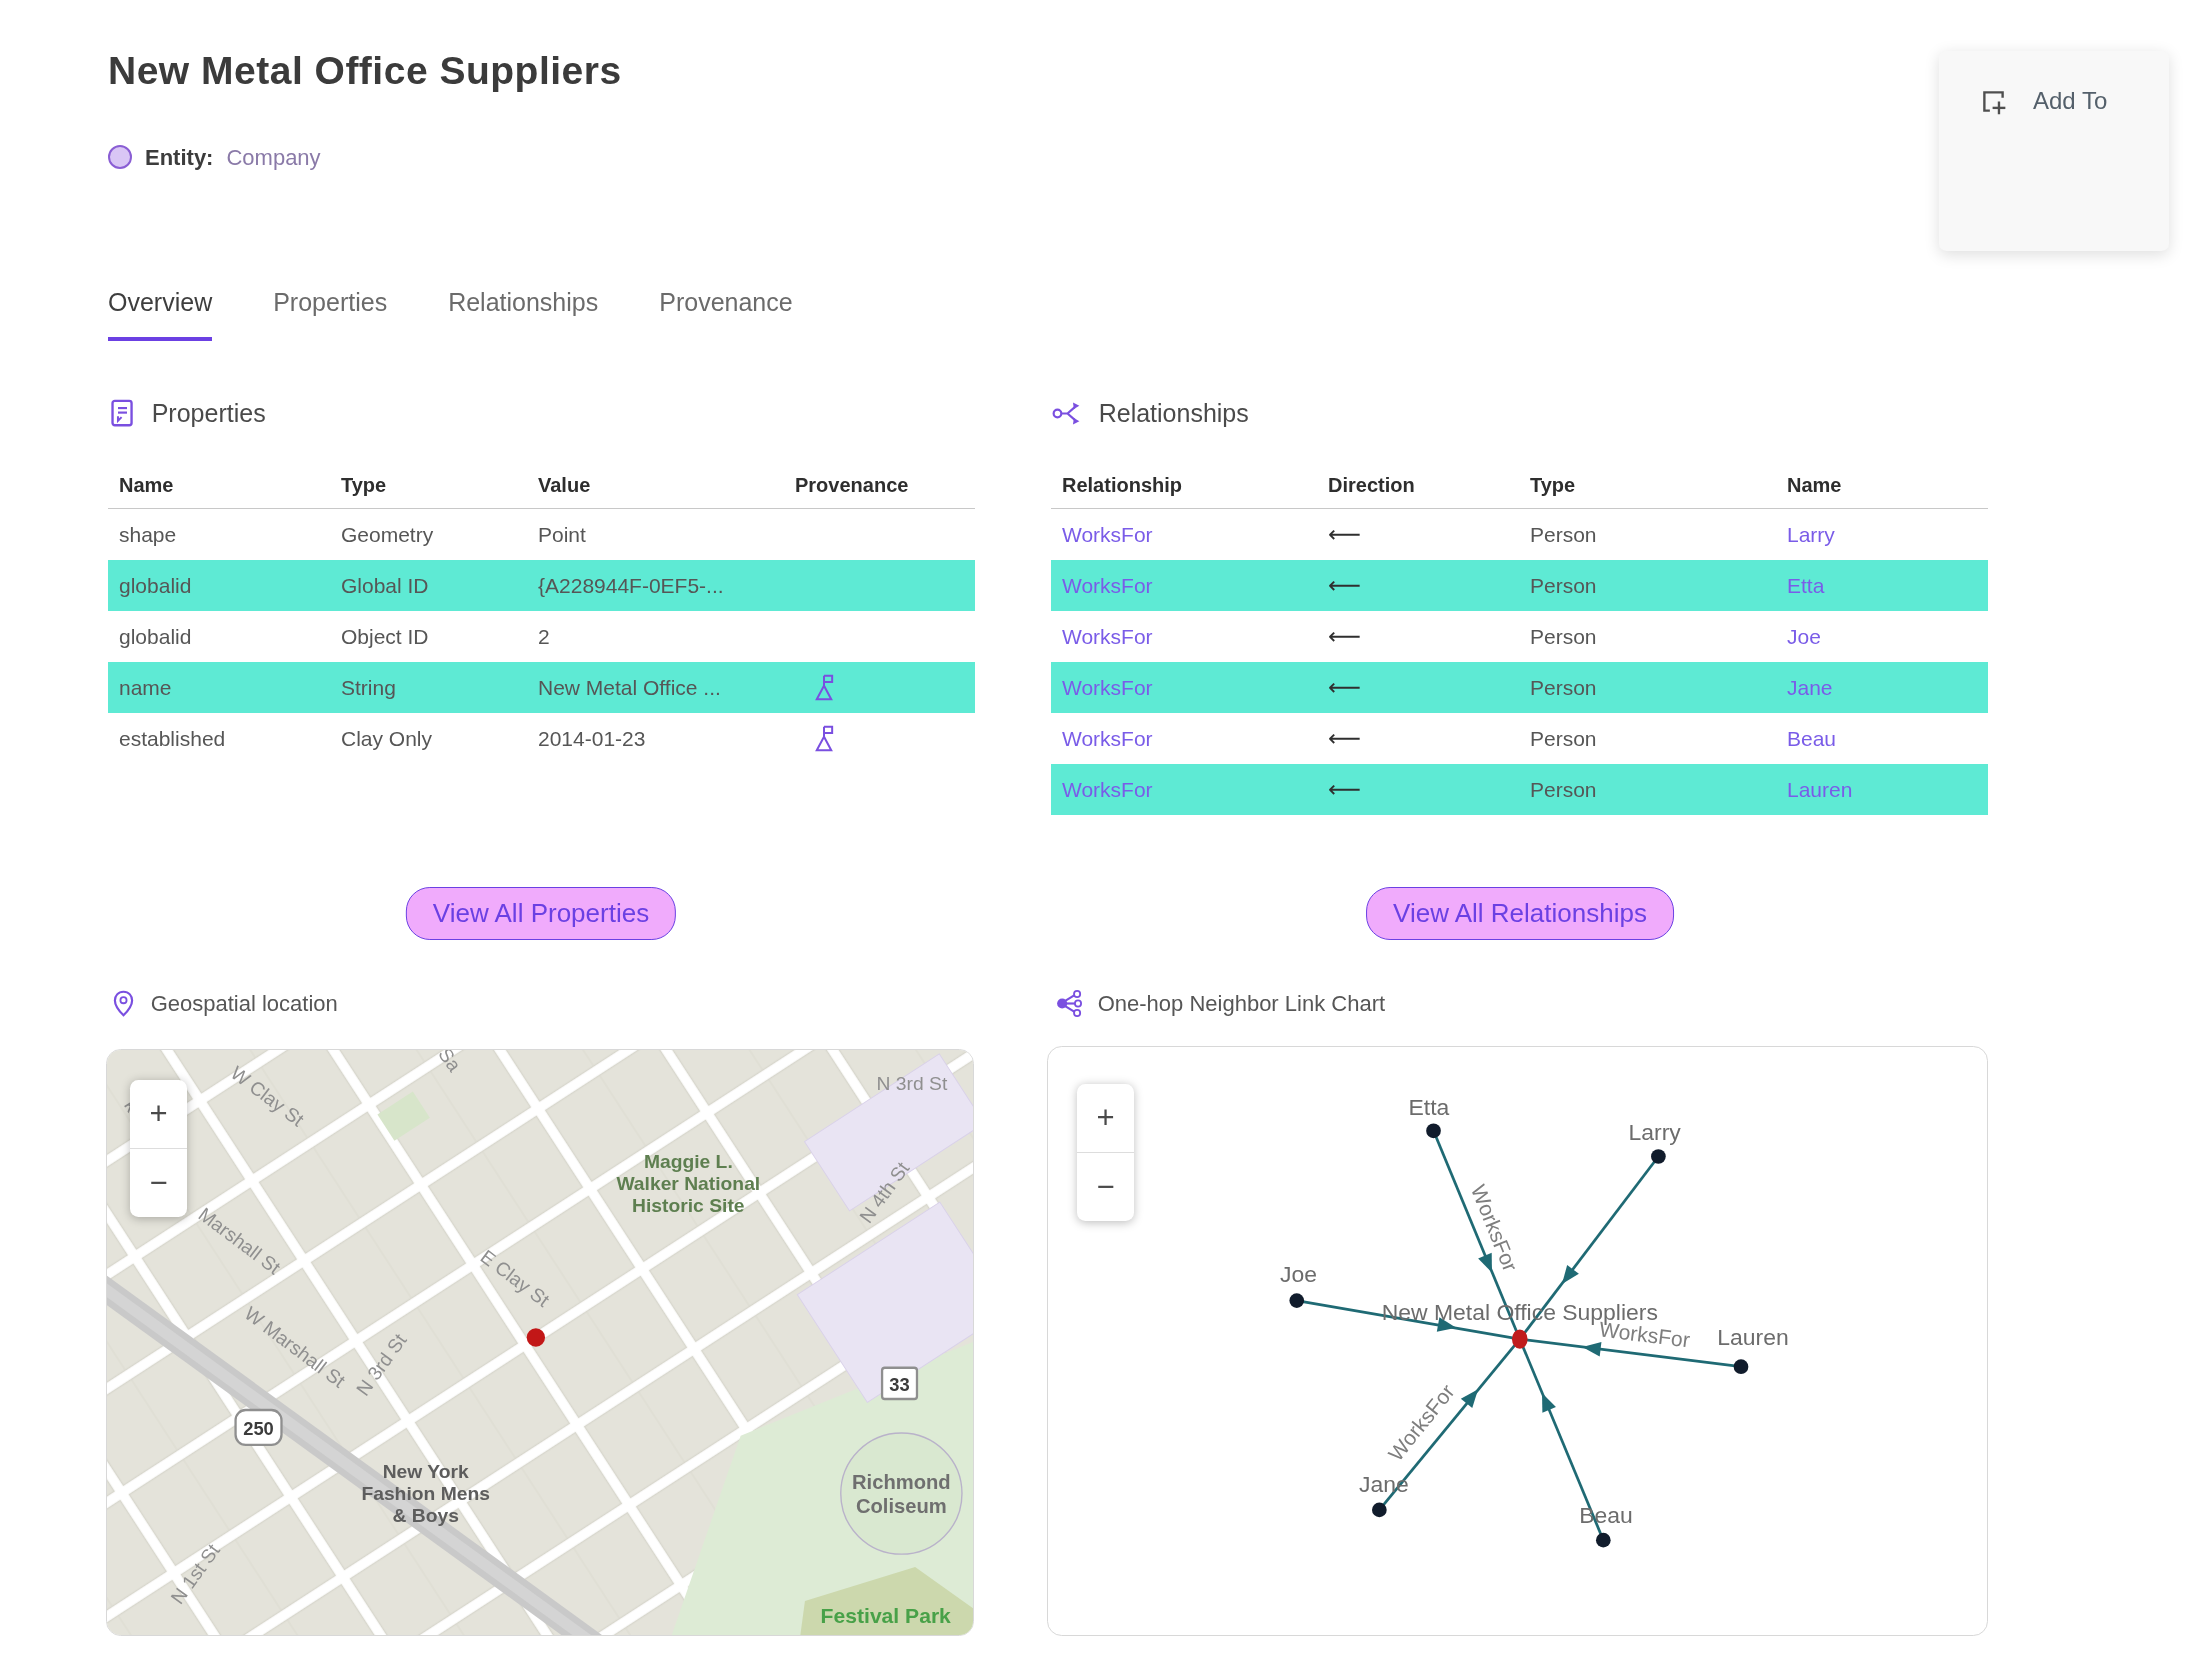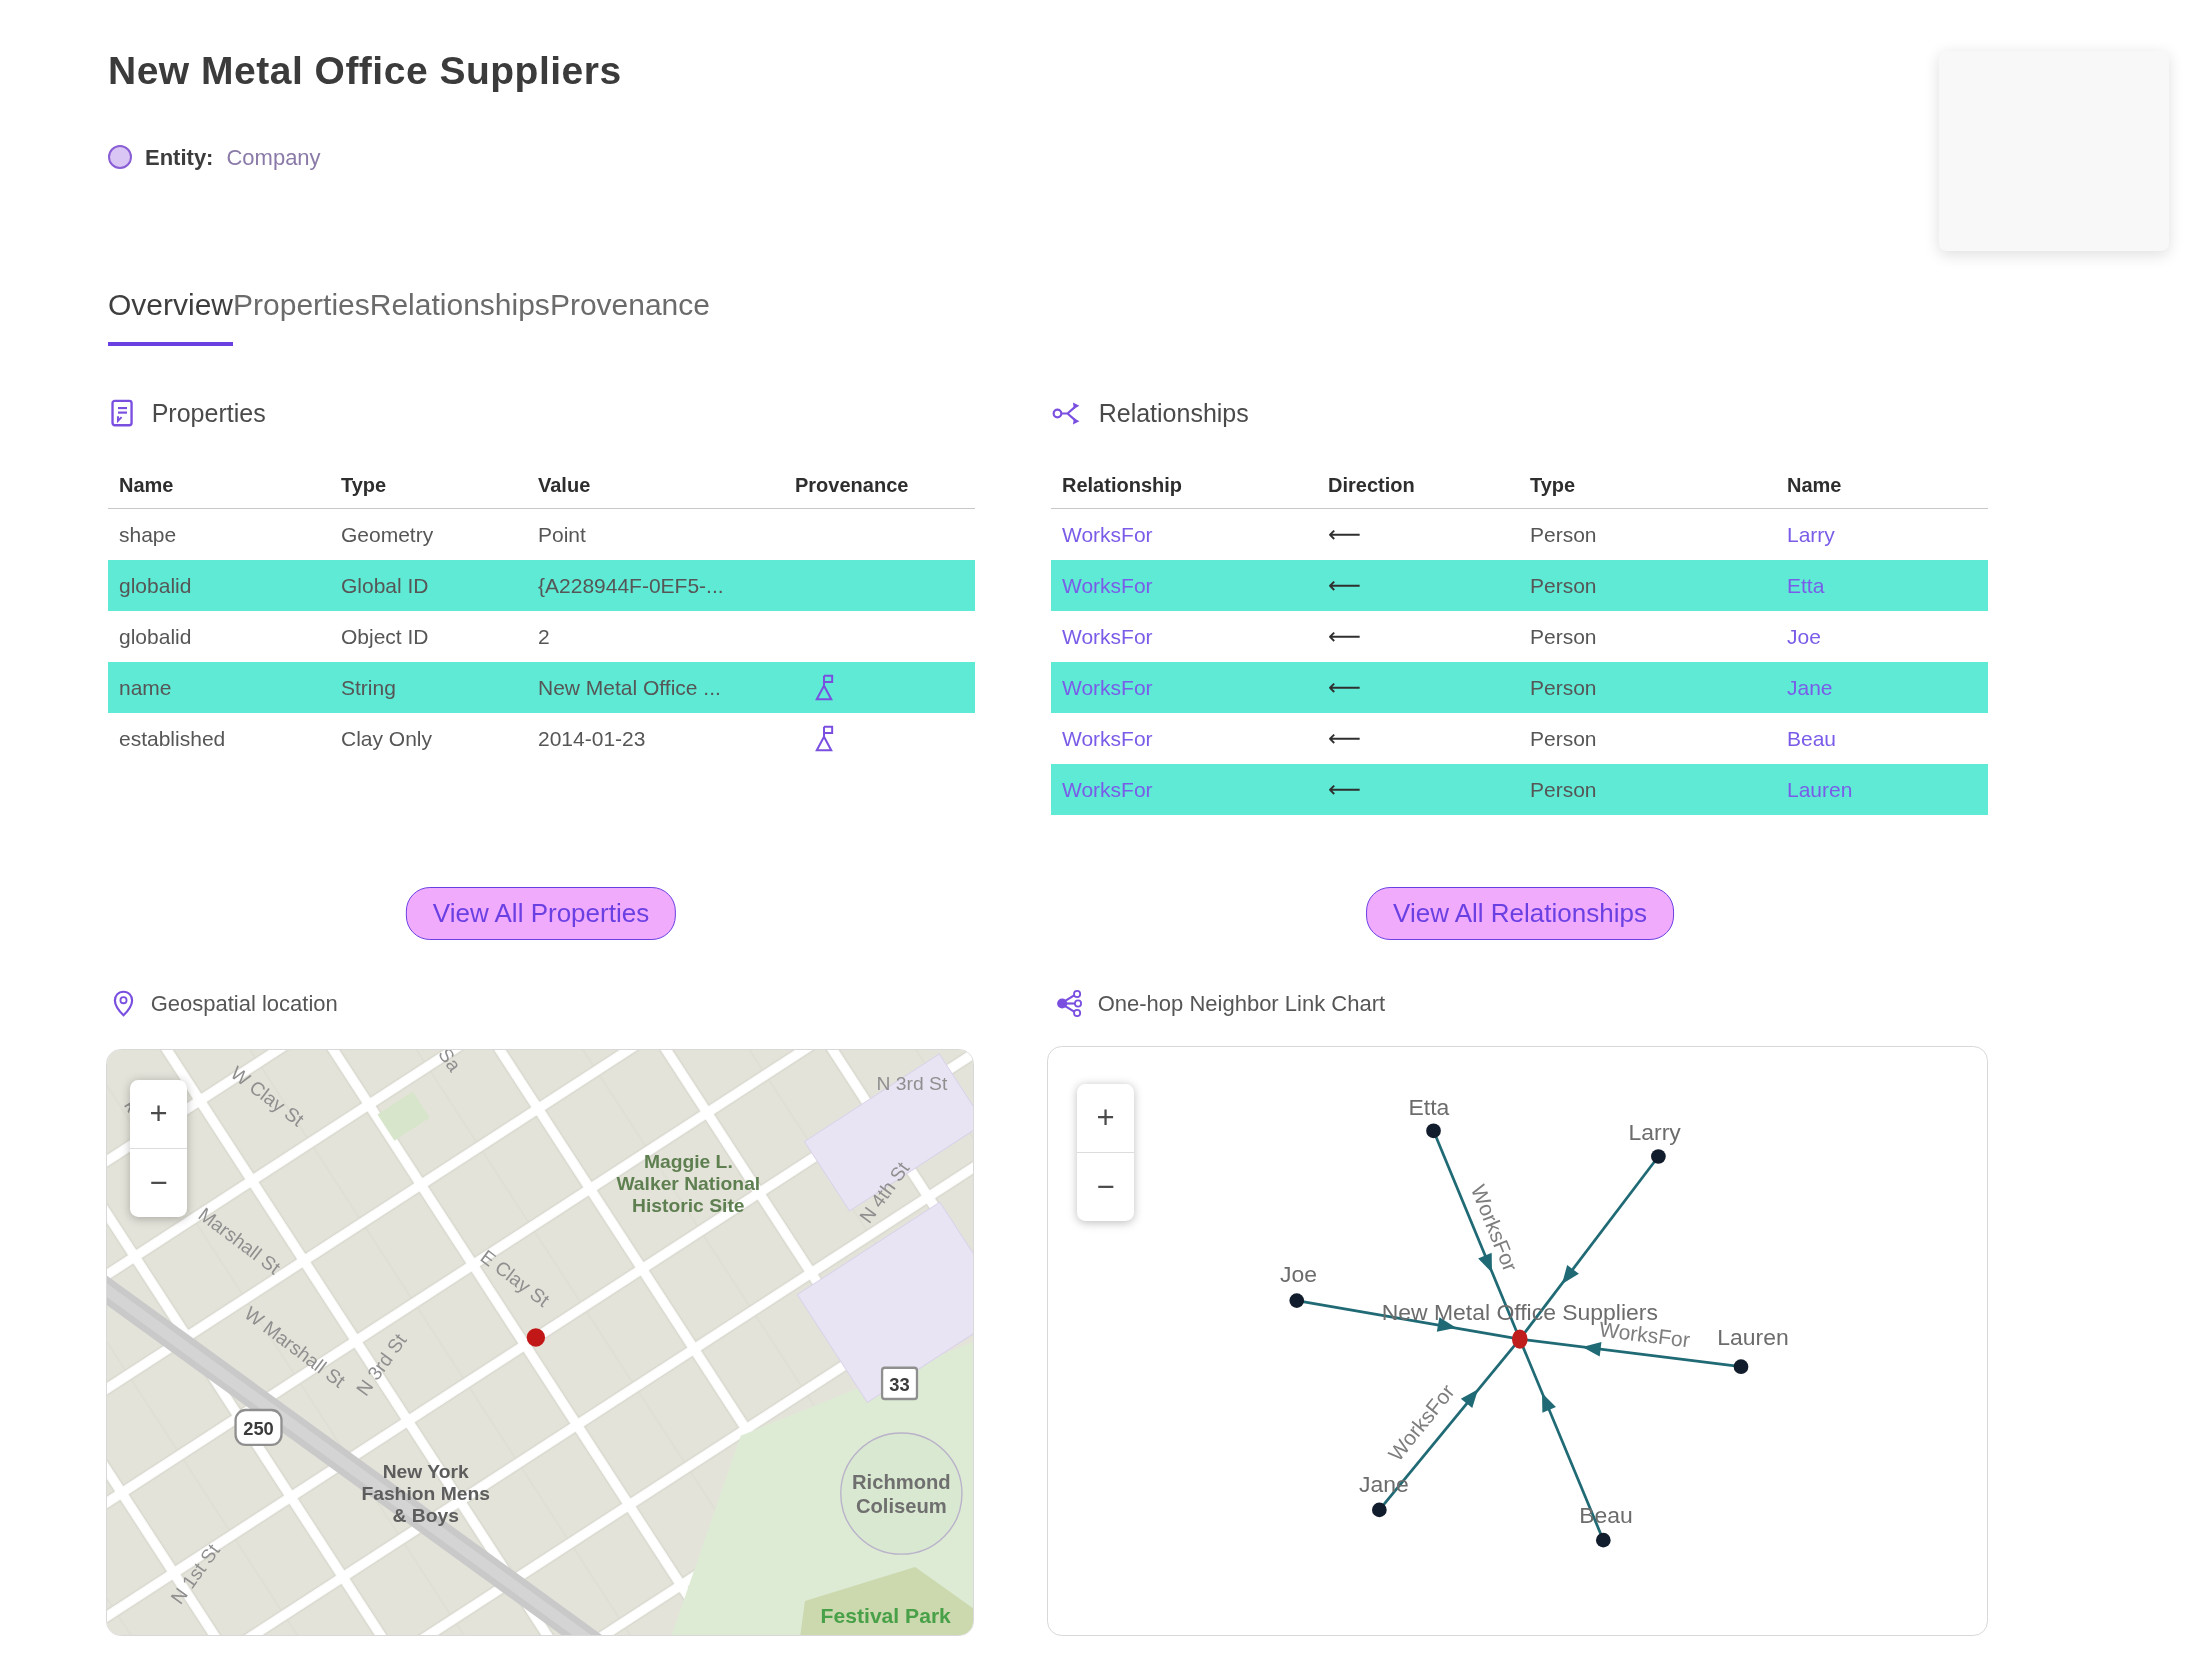--- a/index.html
+++ b/index.html
@@ -13,21 +13,21 @@
   .entity-label{font-weight:700;color:#3c3c3c;}
   .entity-type{color:#8a7aa8;}
 
   
   .actions-card{position:absolute;left:1939px;top:35px;width:230px;height:200px;background:#f8f8f8;
     border-radius:7.3px;box-shadow:0 3.7px 14.7px rgba(0,0,0,.13);}
   .action-item{display:flex;align-items:center;gap:24px;height:100px;padding-left:39px;cursor:pointer;}
   .action-item span.lbl{font-size:24px;color:#54606b;}
 
   
-  .tabs{position:absolute;left:108px;top:272px;display:flex;font-size:30px;}
+  .tabs{position:absolute;left:108px;top:272px;display:flex;gap:61px;font-size:25px;}
   .tab{color:#6b6b6b;padding-bottom:20px;border-bottom:4.6px solid transparent;cursor:pointer;}
   .tab.active{color:#3e3e3e;border-bottom-color:#6b40e3;}
 
   
   .sec-head{position:absolute;display:flex;align-items:center;gap:14.7px;}
   .sec-head .t1{font-size:25px;color:#4a4a4a;}
   .sec-head .t2{font-size:22px;color:#565656;}
 
   
   .tbl{position:absolute;}
@@ -63,20 +63,28 @@
 <div class="screen">
 
   <div class="page-title">New Metal Office Suppliers</div>
   <div class="entity-row">
     <span class="entity-dot"></span>
     <span class="entity-label">Entity:</span>
     <span class="entity-type">Company</span>
   </div>
 
   <div class="actions-card">
+    <div class="action-item">
+      <svg width="31" height="31" viewBox="0 0 34 34">
+        <polyline points="27,13 27,7 7,7 7,27 13,27" fill="none" stroke="#4f4f4f" stroke-width="2.6"></polyline>
+        <line x1="23" y1="17" x2="23" y2="31" stroke="#4f4f4f" stroke-width="2.6"></line>
+        <line x1="16" y1="24" x2="30" y2="24" stroke="#4f4f4f" stroke-width="2.6"></line>
+      </svg>
+      <span class="lbl">Add To</span>
+    </div>
   </div>
 
   <div class="tabs">
     <div class="tab active">Overview</div>
     <div class="tab">Properties</div>
     <div class="tab">Relationships</div>
     <div class="tab">Provenance</div>
   </div>
 
   <div class="sec-head" style="left:108px;top:382px;">

